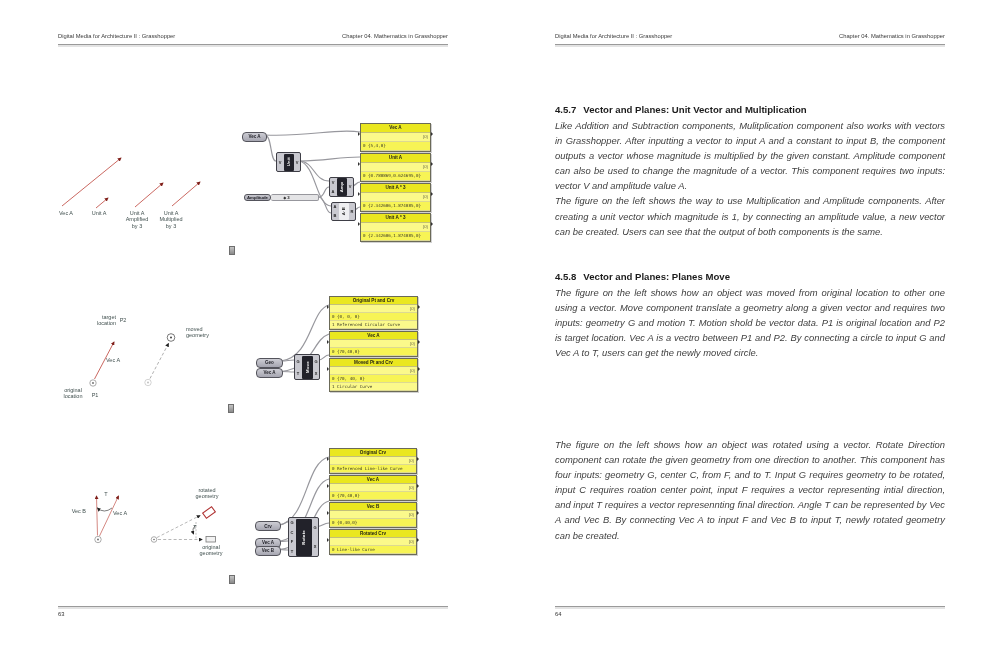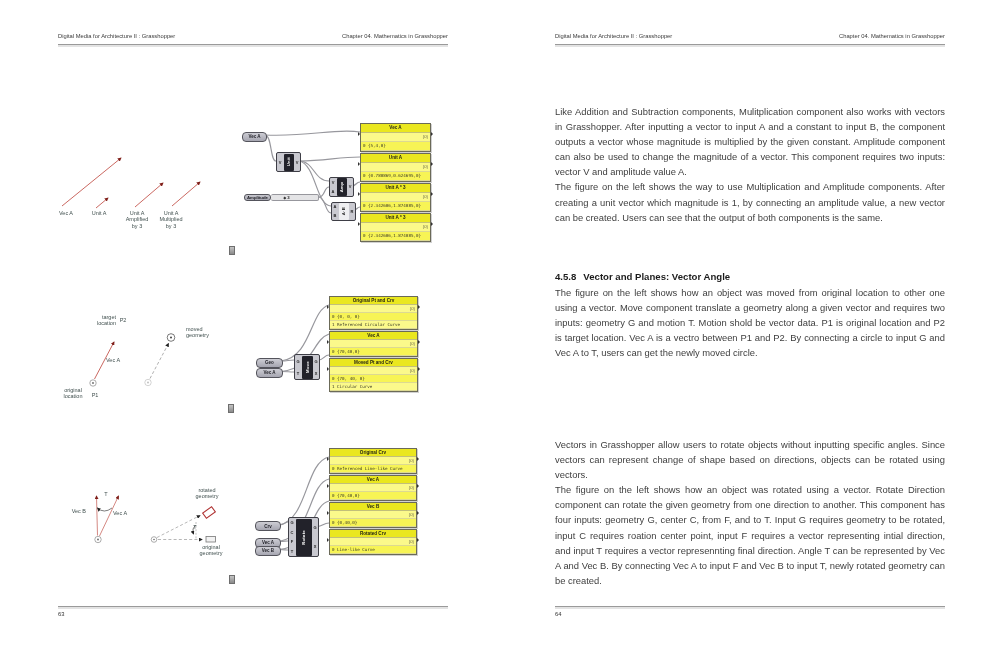--- a/index.html
+++ b/index.html
@@ -17,21 +17,21 @@
   .page-right .rule{left:55px;}
   .rule.top{top:44px;} .rule.bottom{top:606px;}
   .pagenum{position:absolute;top:611px;left:58px;font-size:5.8px;color:#333;z-index:3;}
   .page-right .pagenum{left:55px;}
 
   
   .section{position:absolute;left:55px;width:390px;}
   .sec0{top:104px;} .sec1{top:271px;} .sec2{top:437px;}
   .sec-h{font-size:9.6px;font-weight:bold;color:#1c1c1c;line-height:11px;margin-bottom:3px;}
   .sec-num{margin-right:7px;}
-  .body-p{margin:0;font-size:9.4px;line-height:15.1px;text-align:justify;color:#3e3e3e;}
+  .body-p{margin:0;font-size:9.4px;line-height:15.1px;text-align:justify;color:#3e3e3e;font-style:italic;}
 
   
   .dlabel{position:absolute;font-size:5.5px;line-height:6.3px;color:#41504f;
           white-space:pre-line;text-align:center;z-index:2;}
   .tl{text-align:left;} .tr{text-align:right;}
 
   
   svg.linework{position:absolute;left:0;top:0;z-index:1;}
   .gh-capsule{position:absolute;z-index:2;background:linear-gradient(#cdcdd4,#a6a6b1);
               border:1px solid #54545c;border-radius:4px;display:flex;align-items:center;
@@ -349,27 +349,27 @@
     <div class="runhead">
       <span>Digital Media for Architecture II : Grasshopper</span>
       <span>Chapter 04. Mathematics in Grasshopper</span>
     </div>
     <div class="rule top"></div>
     <div class="rule bottom"></div>
     <div class="pagenum">64</div>
 
     <div>
         <div class="section sec0">
+          <div class="sec-h"><span class="sec-num">4.5.7</span><span>Vector and Planes: Unit Vector and Multiplication</span></div>
           <p class="body-p">Like Addition and Subtraction components, Mulitplication component also works with vectors in Grasshopper. After inputting a vector to input A and a constant to input B, the component outputs a vector whose magnitude is multiplied by the given constant. Amplitude component can also be used to change the magnitude of a vector. This component requires two inputs: vector V and amplitude value A.</p>
           <p class="body-p">The figure on the left shows the way to use Multiplication and Amplitude components. After creating a unit vector which magnitude is 1, by connecting an amplitude value, a new vector can be created. Users can see that the output of both components is the same.</p>
         </div>
         <div class="section sec1">
-          <div class="sec-h"><span class="sec-num">4.5.8</span><span>Vector and Planes: Vector Angle</span></div>
+          <div class="sec-h"><span class="sec-num">4.5.8</span><span>Vector and Planes: Planes Move</span></div>
           <p class="body-p">The figure on the left shows how an object was moved from original location to other one using a vector. Move component translate a geometry along a given vector and requires two inputs: geometry G and motion T. Motion shold be vector data. P1 is original location and P2 is target location. Vec A is a vectro between P1 and P2. By connecting a circle to input G and Vec A to T, users can get the newly moved circle.</p>
         </div>
         <div class="section sec2">
-          <p class="body-p">Vectors in Grasshopper allow users to rotate objects without inputting specific angles. Since vectors can represent change of shape based on directions, objects can be rotated using vectors.</p>
           <p class="body-p">The figure on the left shows how an object was rotated using a vector. Rotate Direction component can rotate the given geometry from one direction to another. This component has four inputs: geometry G, center C, from F, and to T. Input G requires geometry to be rotated, input C requires roation center point, input F requires a vector representing intial direction, and input T requires a vector represennting final direction. Angle T can be represented by Vec A and Vec B. By connecting Vec A to input F and Vec B to input T, newly rotated geometry can be created.</p>
         </div>
       </div>
   </div>
 
 </div>
 
 </body></html>

